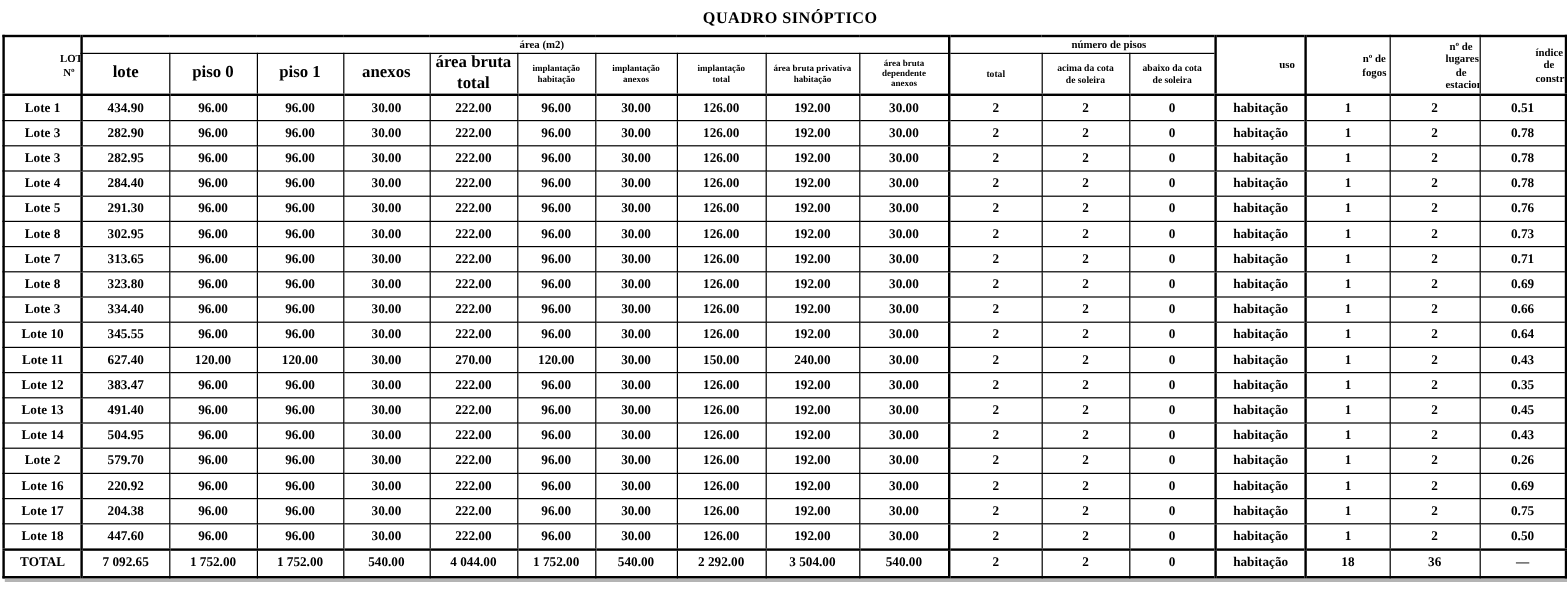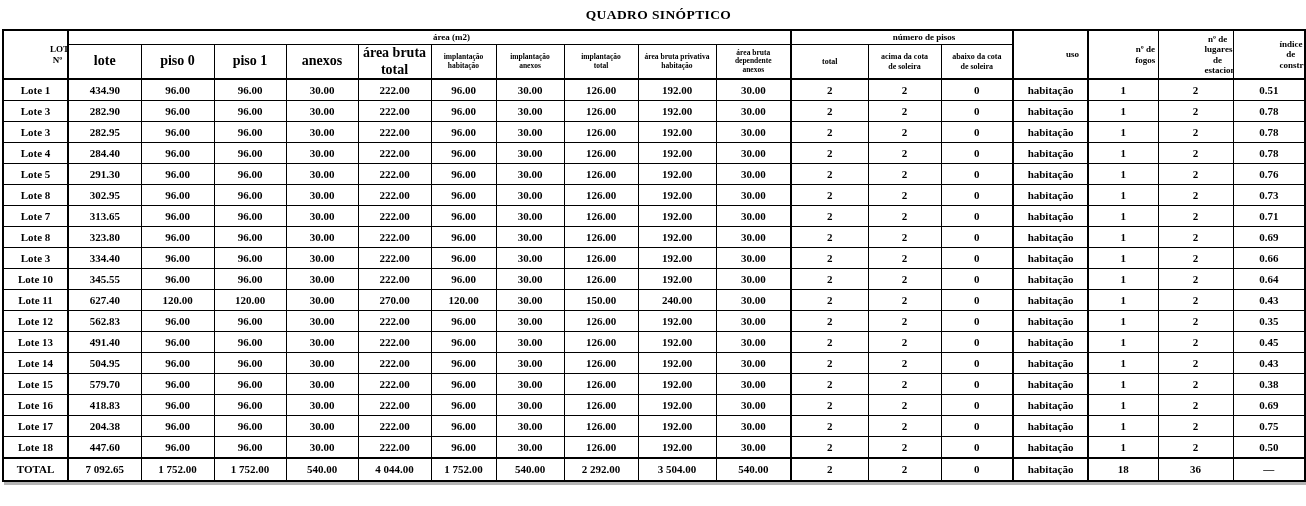--- a/index.html
+++ b/index.html
@@ -346,21 +346,21 @@
           <td>2</td>
           <td>2</td>
           <td>0</td>
           <td>habitação</td>
           <td>1</td>
           <td>2</td>
           <td>0.43</td>
         </tr>
         <tr>
           <td>Lote 12</td>
-          <td>562.83</td>
+          <td>383.47</td>
           <td>96.00</td>
           <td>96.00</td>
           <td>30.00</td>
           <td>222.00</td>
           <td>96.00</td>
           <td>30.00</td>
           <td>126.00</td>
           <td>192.00</td>
           <td>30.00</td>
           <td>2</td>
@@ -405,42 +405,42 @@
           <td>30.00</td>
           <td>2</td>
           <td>2</td>
           <td>0</td>
           <td>habitação</td>
           <td>1</td>
           <td>2</td>
           <td>0.43</td>
         </tr>
         <tr>
-          <td>Lote 15</td>
+          <td>Lote 2</td>
           <td>579.70</td>
           <td>96.00</td>
           <td>96.00</td>
           <td>30.00</td>
           <td>222.00</td>
           <td>96.00</td>
           <td>30.00</td>
           <td>126.00</td>
           <td>192.00</td>
           <td>30.00</td>
           <td>2</td>
           <td>2</td>
           <td>0</td>
           <td>habitação</td>
           <td>1</td>
           <td>2</td>
-          <td>0.38</td>
+          <td>0.26</td>
         </tr>
         <tr>
           <td>Lote 16</td>
-          <td>418.83</td>
+          <td>220.92</td>
           <td>96.00</td>
           <td>96.00</td>
           <td>30.00</td>
           <td>222.00</td>
           <td>96.00</td>
           <td>30.00</td>
           <td>126.00</td>
           <td>192.00</td>
           <td>30.00</td>
           <td>2</td>

